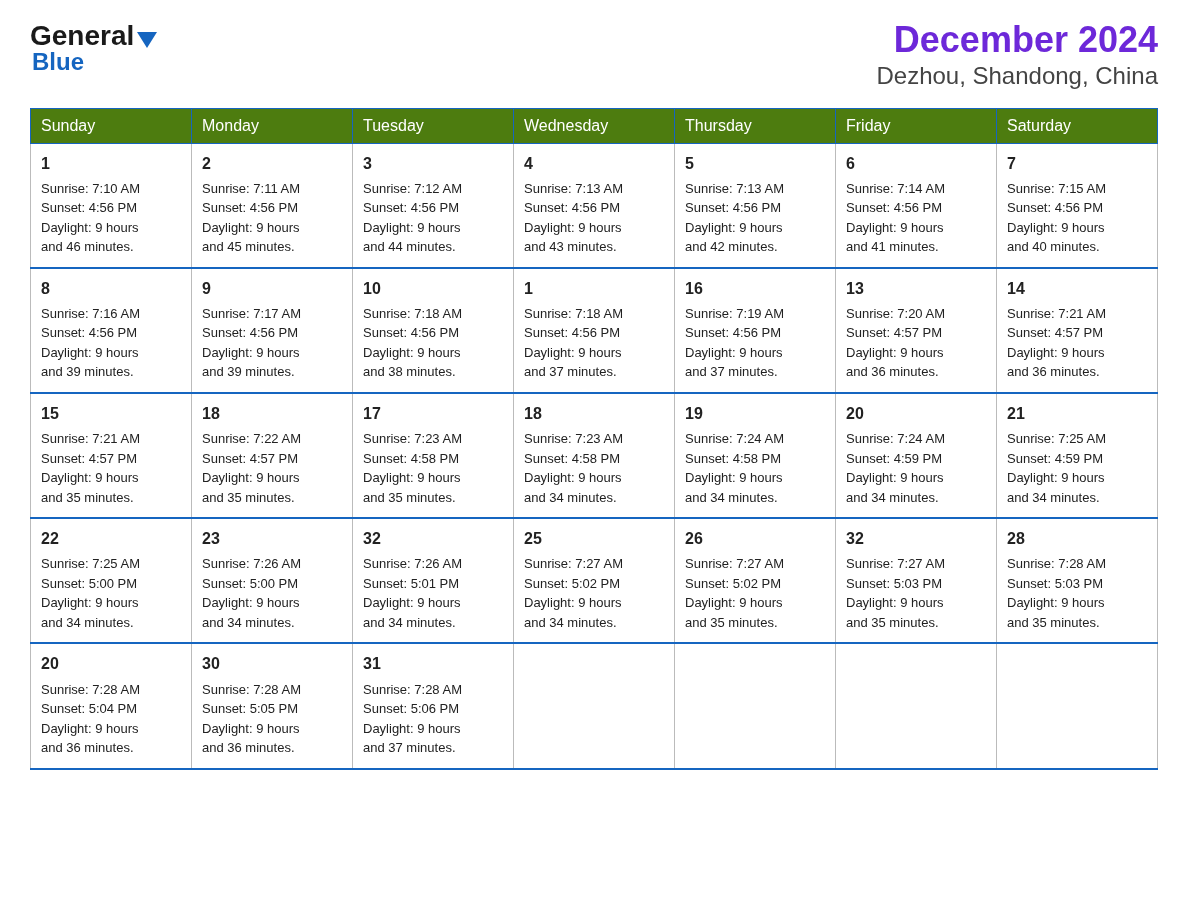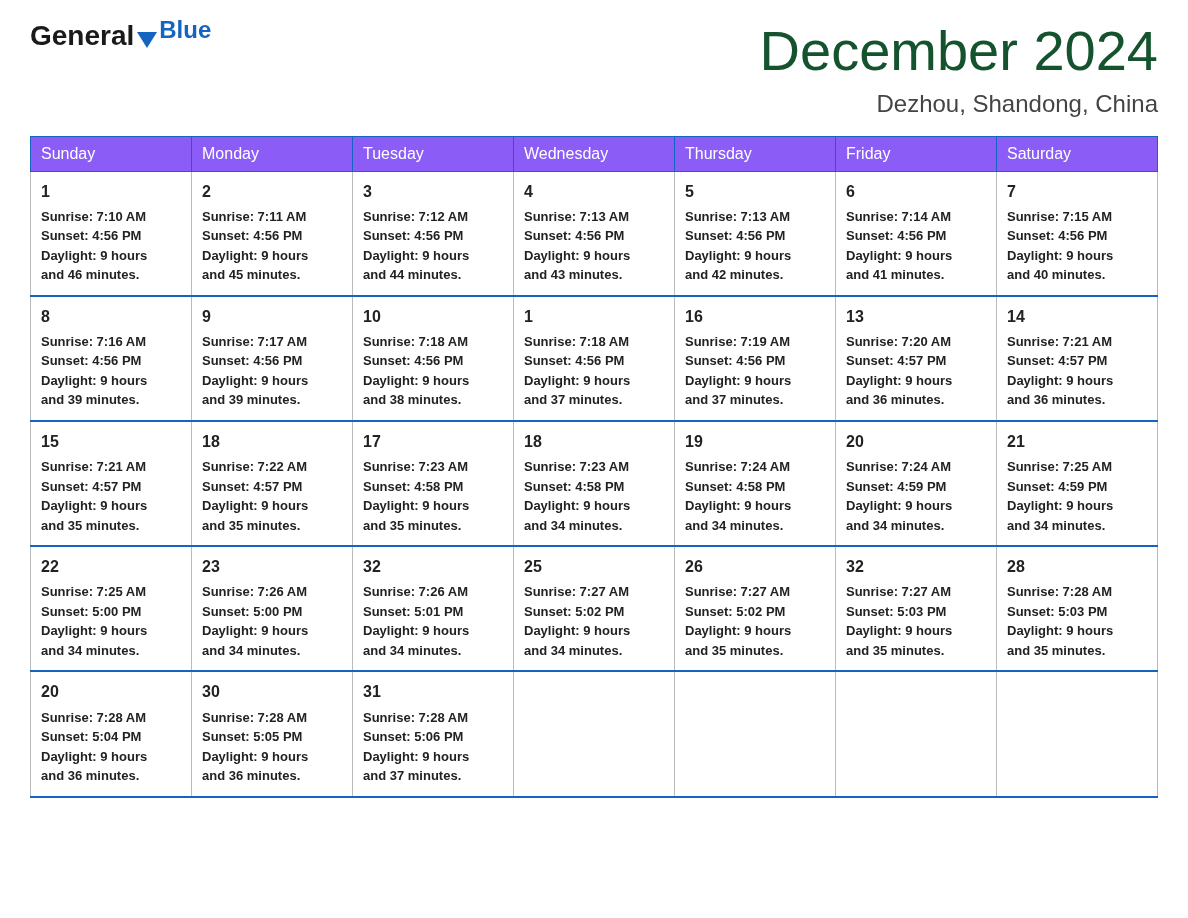--- a/index.html
+++ b/index.html
@@ -14,45 +14,46 @@
 
     
     .header {
       display: flex;
       justify-content: space-between;
       align-items: flex-start;
       margin-bottom: 18px;
     }
     .logo-area {
       display: flex;
+      flex-direction: column;
       align-items: flex-start;
     }
     .title-area {
       text-align: right;
     }
     .month-title {
-      font-size: 56px;
-      font-weight: normal;
-      color: #14532d;
+      font-size: 36px;
+      font-weight: bold;
+      color: #6d28d9;
       line-height: 1.1;
     }
     .location-title {
       font-size: 24px;
       color: #444;
-      margin-top: 8px;
+      margin-top: 2px;
     }
 
     
     .calendar-table {
       width: 100%;
       border-collapse: collapse;
       table-layout: fixed;
     }
     .calendar-table th {
-      background-color: #8b5cf6;
+      background-color: #4d7c0f;
       color: #fff;
       font-size: 16px;
       font-weight: normal;
       padding: 8px 10px;
       text-align: left;
       border: 1px solid #1565c0;
     }
     .calendar-table td {
       vertical-align: top;
       border: 1px solid #bbb;
@@ -68,21 +69,20 @@
     .day-number {
       font-size: 16px;
       font-weight: bold;
       margin-bottom: 4px;
       display: block;
     }
     .day-info {
       font-size: 13px;
       color: #222;
       line-height: 1.5;
-      font-weight: bold;
     }
     
     .calendar-table tr.week-row td {
       border-bottom: 2px solid #1565c0;
     }
   </style>
 </head>
 <body>
 
 <div class="header">

